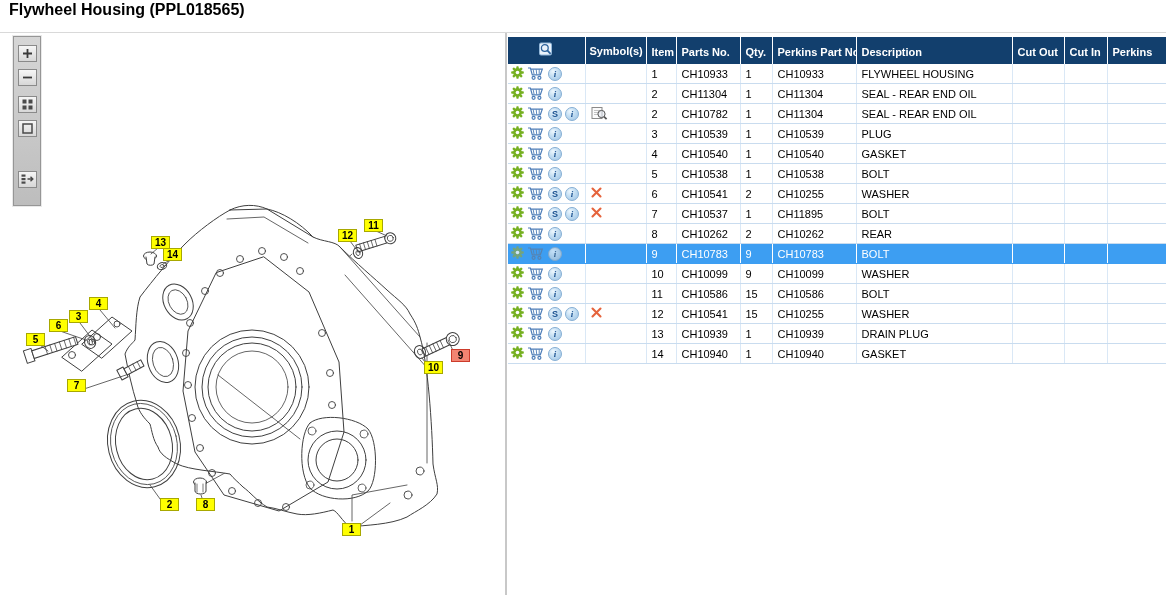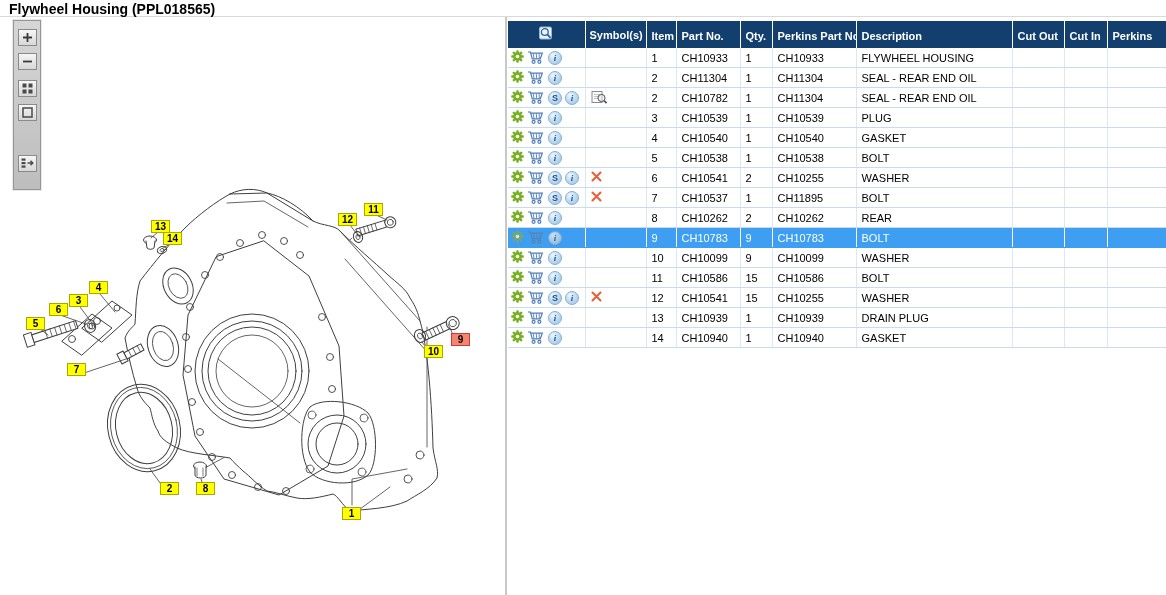--- a/index.html
+++ b/index.html
@@ -1,17 +1,17 @@
 <!DOCTYPE html>
 <html style="--header-bg: #123f6d; --header-text: #ffffff; --grid-line: #c9dcef; --col-line: #dae8f6; --selected-bg: #3d9ef2; --selected-text: #ffffff; --gear-green: #76b021; --cart-blue: #4d7db8; --badge-text: #1a5190; --x-color: #e5633c; --callout-bg: #ffff00; --callout-border: #a8a800; --callout-selected-bg: #f28472; --callout-selected-border: #cc3b2b; --logo-blue: #00477c; --divider: #c8c8c8; --titlebar-border: #d9d9d9;"><head>
 <meta charset="utf-8">
 <style>
   html,body{margin:0;padding:0;background:#fff;}
   body{width:1166px;height:595px;overflow:hidden;font-family:"Liberation Sans",sans-serif;-webkit-font-smoothing:antialiased;}
-  .titlebar{height:15px;padding:1px 0 0 9px;font-size:14px;font-weight:bold;color:#000;border-bottom:1px solid var(--titlebar-border);}
+  .titlebar{height:15px;padding:1px 0 16px 9px;font-size:16px;font-weight:bold;color:#000;border-bottom:1px solid var(--titlebar-border);}
   .content{position:relative;width:1166px;height:578px;}
   
   .drawing-pane{position:absolute;left:0;top:0;width:505px;height:578px;border-right:2px solid var(--divider);background:#fff;}
   .drawing-svg{position:absolute;left:0;top:0;}
   .callout{position:absolute;width:17px;height:11px;line-height:11px;text-align:center;font-size:10px;font-weight:bold;color:#000;
     background:var(--callout-bg);border:1px solid var(--callout-border);z-index:6;cursor:pointer;}
   .callout.sel{background:var(--callout-selected-bg);border-color:var(--callout-selected-border);}
   
   .tools{position:absolute;left:13px;top:3px;width:26px;height:160px;background:linear-gradient(180deg,#d6d6d6,#bdbdbd);
     border:1px solid #969696;box-shadow:0 0 0 1px #e9e9e9;display:flex;flex-direction:column;align-items:center;padding-top:8px;gap:7px;z-index:5;}
@@ -258,21 +258,21 @@
         <tr>
           <th class="center">
             <svg width="16" height="15" viewBox="0 0 16 15">
               <rect x="1.5" y="1" width="12" height="12" rx="1.5" fill="#eaf2fb" stroke="#93b8da"></rect>
               <circle cx="6.8" cy="6" r="3.4" fill="none" stroke="#2d639c" stroke-width="1.3"></circle>
               <line x1="9.3" y1="8.4" x2="12.6" y2="11.8" stroke="#2d639c" stroke-width="1.8"></line>
             </svg>
           </th>
           <th class="center">Symbol(s)</th>
           <th>Item</th>
-          <th>Part No.</th>
+          <th>Parts No.</th>
           <th>Qty.</th>
           <th>Perkins Part No.</th>
           <th>Description</th>
           <th>Cut Out</th>
           <th>Cut In</th>
           <th>Perkins</th>
         </tr>
       </thead>
       <tbody>
           <tr class="parts-row">

